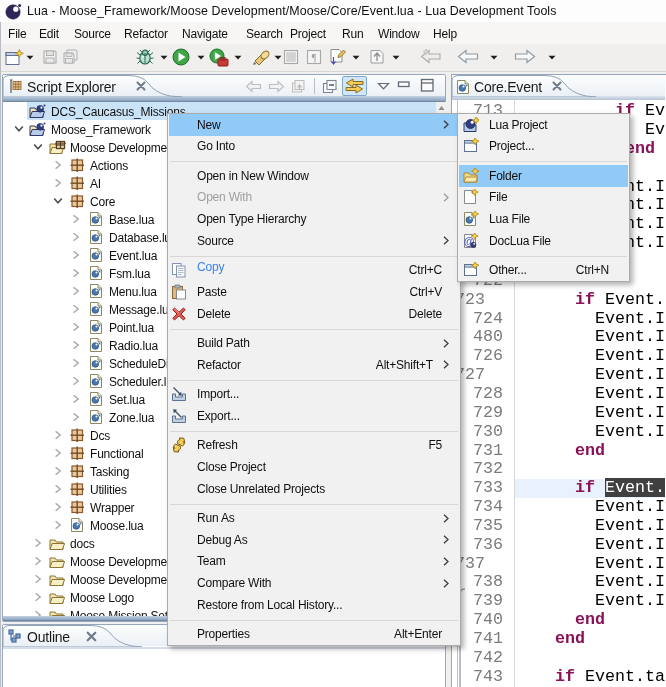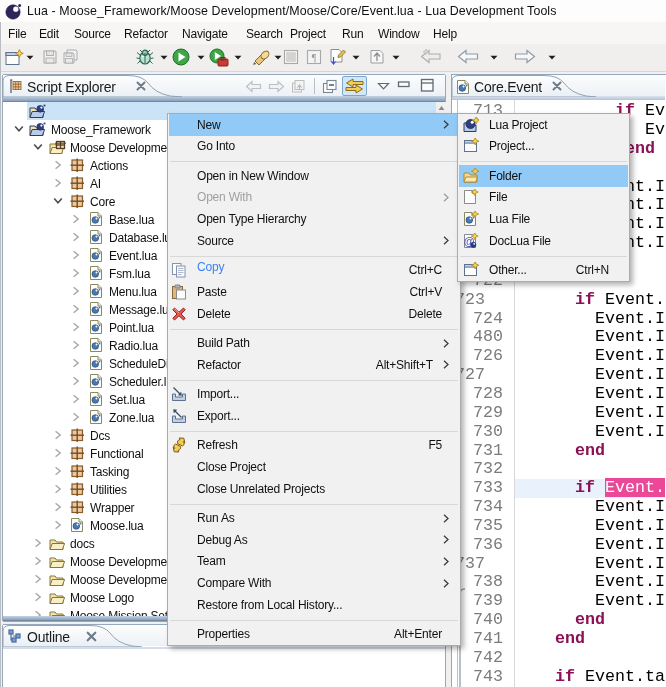--- a/index.html
+++ b/index.html
@@ -197,20 +197,21 @@
 <div class="abs" style="left:3px;top:102px;width:442px;height:515px;overflow:hidden;background:#fff">
 <div class="abs" style="left:24px;top:0px;width:410px;height:18px;background:#CBE3F7"></div>
 
 <div class="abs" style="left:26px;top:2px;width:16px;height:16px"><svg width="17" height="15" viewBox="0 0 17 15" style="">
         <path d="M1 4 L6 4 L7.5 6 L14 6 L14 13.5 L1 13.5 Z" fill="#F2E4B4" stroke="#2E3A66" stroke-width="1"></path>
         <path d="M3.2 7.5 L15.6 7.5 L13.4 13.5 L1 13.5 Z" fill="#B9CBEA" stroke="#2E3A66" stroke-width="1"></path>
         <circle cx="11.2" cy="4.8" r="3.4" fill="#2E3E7E" stroke="#1A2554" stroke-width="0.6"></circle>
         <circle cx="12.4" cy="3.6" r="1.1" fill="#fff"></circle>
         <rect x="14.6" y="0.6" width="1.8" height="1.8" fill="#2E3E7E"></rect>
       </svg></div>
+<div class="abs ui" style="left:48px;top:2.5px">DCS_Caucasus_Missions</div>
 <svg class="abs" style="left:11px;top:23px" width="10" height="8" viewBox="0 0 10 8">
       <path d="M1.2 1.5 L5 5.8 L8.8 1.5" fill="none" stroke="#4D4D4D" stroke-width="1.6"></path>
     </svg>
 <div class="abs" style="left:26px;top:20px;width:16px;height:16px"><svg width="17" height="15" viewBox="0 0 17 15" style="">
         <path d="M1 4 L6 4 L7.5 6 L14 6 L14 13.5 L1 13.5 Z" fill="#F2E4B4" stroke="#2E3A66" stroke-width="1"></path>
         <path d="M3.2 7.5 L15.6 7.5 L13.4 13.5 L1 13.5 Z" fill="#B9CBEA" stroke="#2E3A66" stroke-width="1"></path>
         <circle cx="11.2" cy="4.8" r="3.4" fill="#2E3E7E" stroke="#1A2554" stroke-width="0.6"></circle>
         <circle cx="12.4" cy="3.6" r="1.1" fill="#fff"></circle>
         <rect x="14.6" y="0.6" width="1.8" height="1.8" fill="#2E3E7E"></rect>
       </svg></div>
@@ -577,21 +578,21 @@
 <div class="abs mono lnum" style="left:3px;top:303.8px;width:48px;text-align:right">729</div>
 <div class="abs mono" style="left:63px;top:303.8px">        Event.IniGroupName = Event.IniDCSGroupName</div>
 <div class="abs mono lnum" style="left:3px;top:322.65000000000003px;width:48px;text-align:right">730</div>
 <div class="abs mono" style="left:63px;top:322.65000000000003px">        Event.IniPlayerName = Event.IniDCSUnit:getPlayerName()</div>
 <div class="abs mono lnum" style="left:3px;top:341.5px;width:48px;text-align:right">731</div>
 <div class="abs mono" style="left:63px;top:341.5px">      <b class="kw">end</b></div>
 <div class="abs mono lnum" style="left:3px;top:360.35px;width:48px;text-align:right">732</div>
 <div class="abs mono" style="left:63px;top:360.35px"></div>
 <div class="abs" style="left:63px;top:379.2px;width:151px;height:18.85px;background:#E9F2FC"></div>
 <div class="abs mono lnum" style="left:3px;top:379.2px;width:48px;text-align:right">733</div>
-<div class="abs mono" style="left:63px;top:379.2px">      <b class="kw">if</b> <span style="background:#ec4899;color:#fff">Event.</span>IniObjectCategory == Object.Category.STATIC then</div>
+<div class="abs mono" style="left:63px;top:379.2px">      <b class="kw">if</b> <span style="background:#404040;color:#fff">Event.</span>IniObjectCategory == Object.Category.STATIC then</div>
 <div class="abs mono lnum" style="left:3px;top:398.05px;width:48px;text-align:right">734</div>
 <div class="abs mono" style="left:63px;top:398.05px">        Event.IniDCSUnit = Event.initiator</div>
 <div class="abs mono lnum" style="left:3px;top:416.9000000000001px;width:48px;text-align:right">735</div>
 <div class="abs mono" style="left:63px;top:416.9000000000001px">        Event.IniDCSUnitName = Event.IniDCSUnit:getName()</div>
 <div class="abs mono lnum" style="left:3px;top:435.75px;width:48px;text-align:right">736</div>
 <div class="abs mono" style="left:63px;top:435.75px">        Event.IniUnitName = Event.IniDCSUnitName</div>
 <div class="abs mono lnum" style="left:3px;top:454.6px;width:48px;">737</div>
 <div class="abs mono" style="left:63px;top:454.6px">        Event.IniDCSGroup = Event.IniDCSUnit:getGroup()</div>
 <div class="abs mono lnum" style="left:3px;top:473.45000000000005px;width:48px;text-align:right">738</div>
 <div class="abs mono" style="left:63px;top:473.45000000000005px">        Event.IniGroupName = Event.IniDCSGroupName</div>

